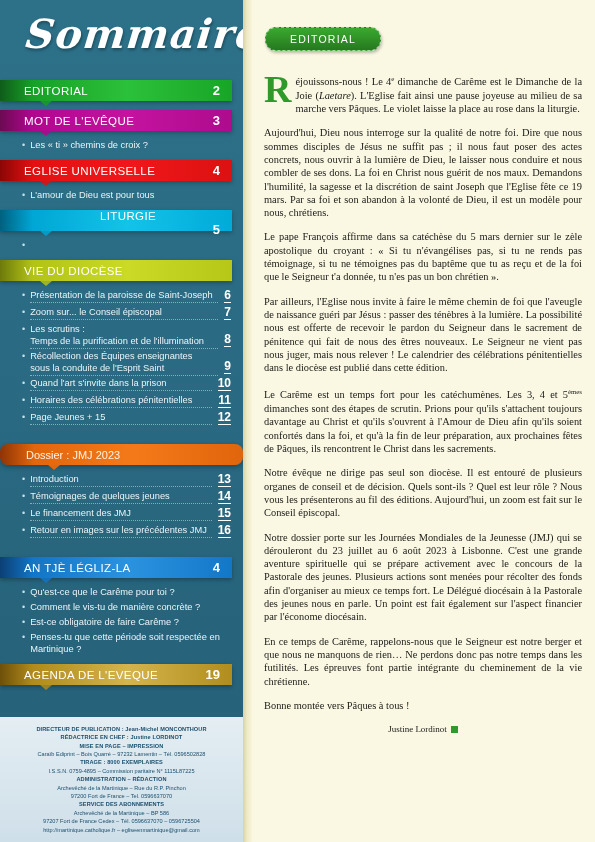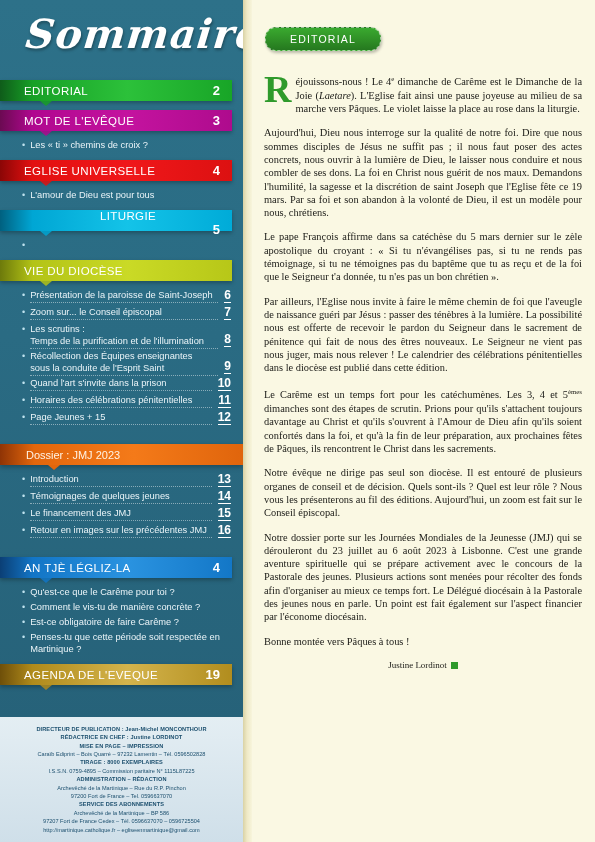--- a/index.html
+++ b/index.html
@@ -87,21 +87,21 @@
     font-weight: bold;
     color: #ffffff;
   }
 
   
   .c-green  { background: linear-gradient(90deg,#0f5c1a 0%, #17a026 14%, #2cc13a 55%, #18a527 100%); color:#17a026; }
   .c-magenta{ background: linear-gradient(90deg,#6b0a52 0%, #b0078f 14%, #c4139f 55%, #ae0b8d 100%); color:#b0078f; }
   .c-red    { background: linear-gradient(90deg,#8b0606 0%, #e21010 14%, #f0171a 55%, #dc1111 100%); color:#e21010;gap:8px; }
   .c-cyan   { background: linear-gradient(90deg,#00607f 0%, #00a6d4 14%, #14c3e8 55%, #00abd8 100%); color:#00a6d4;flex-direction:column; }
   .c-lime   { background: linear-gradient(90deg,#6d7a0b 0%, #b3c316 14%, #cada26 55%, #b7c718 100%); color:#b3c316; }
-  .c-orange { background: linear-gradient(90deg,#8f3405 0%, #e2660c 14%, #f47a19 55%, #e0650c 100%); color:#e2660c; }
+  .c-orange { background: linear-gradient(90deg,#8f3405 0%, #e2660c 14%, #f47a19 55%, #e0650c 100%); color:#e2660c;border-radius:8px; }
   .c-blue   { background: linear-gradient(90deg,#0b3f75 0%, #1275c6 14%, #2a93e0 55%, #1377c7 100%); color:#1275c6; }
   .c-gold   { background: linear-gradient(90deg,#6e4f09 0%, #b08b1b 14%, #d4b44c 55%, #b18d1e 100%); color:#b08b1b; }
 
   
   .entries {
     padding: 6px 12px 8px 22px;
   }
   .entry {
     display: flex;
     align-items: flex-start;
@@ -450,18 +450,19 @@
       <span>EDITORIAL</span>
     </div>
     <div id="article">
         <p class="dropcap">Réjouissons-nous ! Le 4<sup class="sup">e</sup> dimanche de Carême est le Dimanche de la Joie (<i class="it">Laetare</i>). L'Eglise fait ainsi une pause joyeuse au milieu de sa marche vers Pâques. Le violet laisse la place au rose dans la liturgie.</p>
         <p>Aujourd'hui, Dieu nous interroge sur la qualité de notre foi. Dire que nous sommes disciples de Jésus ne suffit pas ; il nous faut poser des actes concrets, nous ouvrir à la lumière de Dieu, le laisser nous conduire et nous combler de ses dons. La foi en Christ nous guérit de nos maux. Demandons l'humilité, la sagesse et la discrétion de saint Joseph que l'Eglise fête ce 19 mars. Par sa foi et son abandon à la volonté de Dieu, il est un modèle pour nous, chrétiens.</p>
         <p>Le pape François affirme dans sa catéchèse du 5 mars dernier sur le zèle apostolique du croyant : « Si tu n'évangélises pas, si tu ne rends pas témoignage, si tu ne témoignes pas du baptême que tu as reçu et de la foi que le Seigneur t'a donnée, tu n'es pas un bon chrétien ».</p>
         <p>Par ailleurs, l'Eglise nous invite à faire le même chemin de foi que l'aveugle de naissance guéri par Jésus : passer des ténèbres à la lumière. La possibilité nous est offerte de recevoir le pardon du Seigneur dans le sacrement de pénitence qui fait de nous des êtres nouveaux. Le Seigneur ne vient pas nous juger, mais nous relever ! Le calendrier des célébrations pénitentielles dans le diocèse est publié dans cette édition.</p>
         <p>Le Carême est un temps fort pour les catéchumènes. Les 3, 4 et 5<sup class="sup">èmes</sup> dimanches sont des étapes de scrutin. Prions pour qu'ils s'attachent toujours davantage au Christ et qu'ils s'ouvrent à l'Amour de Dieu afin qu'ils soient confortés dans la foi, et qu'à la fin de leur préparation, aux prochaines fêtes de Pâques, ils rencontrent le Christ dans les sacrements.</p>
         <p>Notre évêque ne dirige pas seul son diocèse. Il est entouré de plusieurs organes de conseil et de décision. Quels sont-ils ? Quel est leur rôle ? Nous vous les présenterons au fil des éditions. Aujourd'hui, un zoom est fait sur le Conseil épiscopal.</p>
         <p>Notre dossier porte sur les Journées Mondiales de la Jeunesse (JMJ) qui se dérouleront du 23 juillet au 6 août 2023 à Lisbonne. C'est une grande aventure spirituelle qui se prépare activement avec le concours de la Pastorale des jeunes. Plusieurs actions sont menées pour récolter des fonds afin d'organiser au mieux ce temps fort. Le Délégué diocésain à la Pastorale des jeunes nous en parle. Un point est fait également sur l'aspect financier par l'économe diocésain.</p>
+        <p>En ce temps de Carême, rappelons-nous que le Seigneur est notre berger et que nous ne manquons de rien… Ne perdons donc pas notre temps dans les futilités. Les épreuves font partie intégrante du cheminement de la vie chrétienne.</p>
         <p>Bonne montée vers Pâques à tous !</p>
         <div class="sig"><span>Justine Lordinot</span><span class="endmark"></span></div>
       </div>
   </div>
 
 </div>
 
 </body></html>

